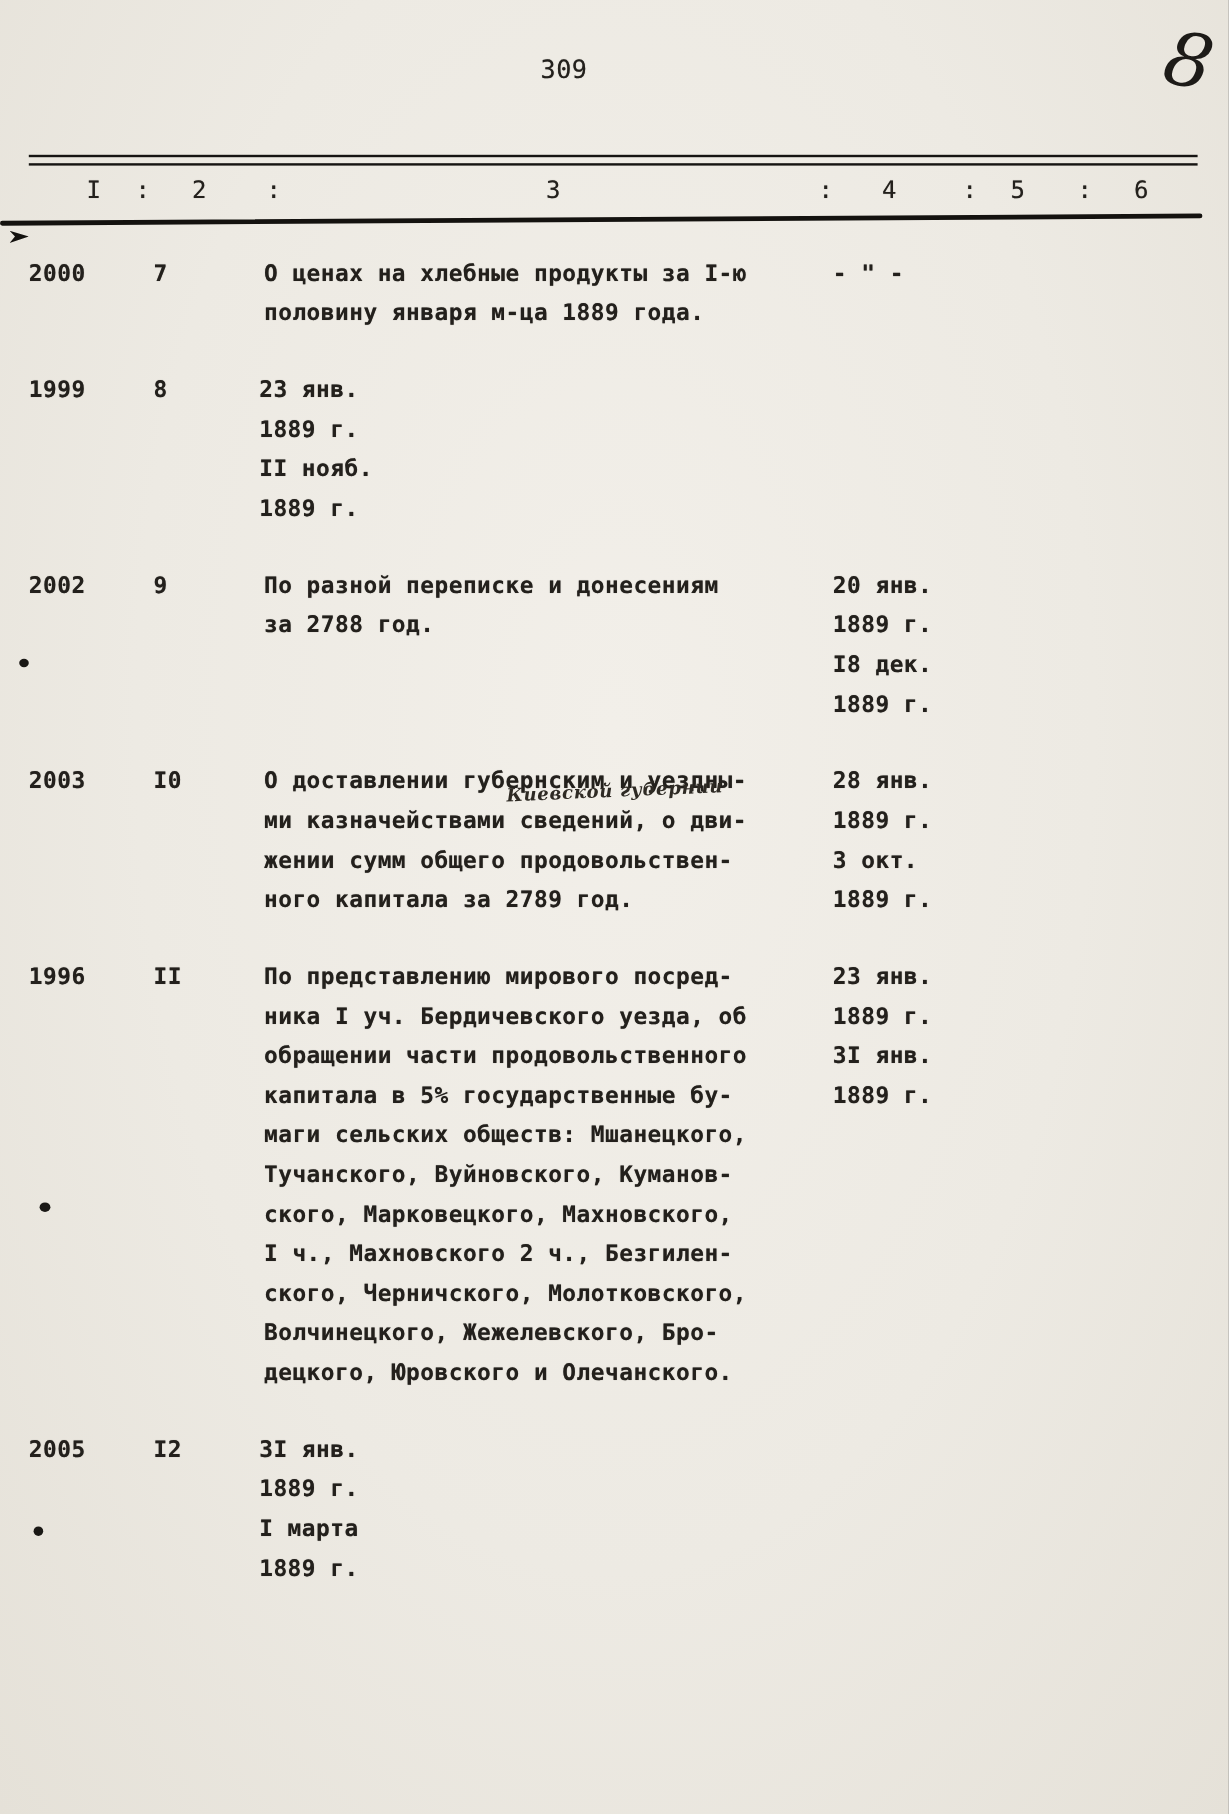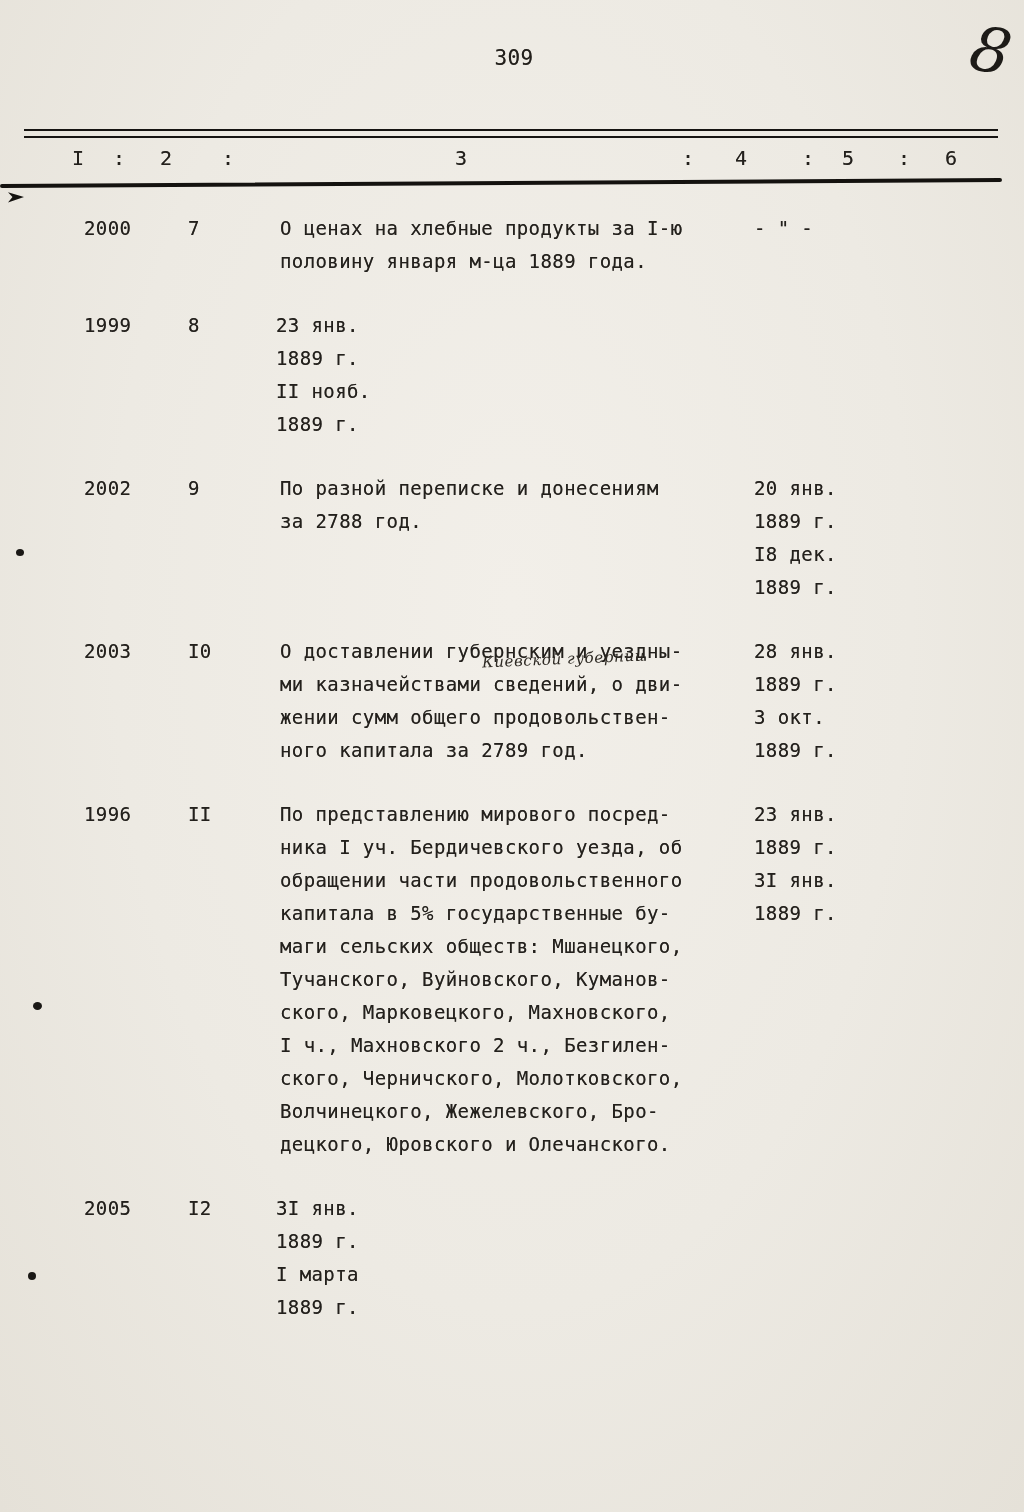--- a/index.html
+++ b/index.html
@@ -5,21 +5,21 @@
   html,body { margin:0; padding:0; background:#8a8a8a; }
   .page {
     position:relative;
     width:1024px; height:1512px;
     margin:0 auto;
     background: radial-gradient(ellipse at 50% 40%, #f2efe9 0%, #edeae3 55%, #e5e1d8 100%);
     font-family:"DejaVu Sans Mono","Liberation Mono",monospace;
     color:#23201c;
     overflow:hidden;
   }
-  .typed { text-shadow: 0 0 0.6px rgba(30,28,24,0.55); letter-spacing:0.4px;padding-left:44px; }
+  .typed { text-shadow: 0 0 0.6px rgba(30,28,24,0.55); letter-spacing:0.4px; }
 
   .page-number {
     position:absolute; top:46px; left:0; width:940px;
     text-align:center; font-size:21px;
   }
   .hand-eight {
     position:absolute; top:14px; right:14px;
     font-family:"DejaVu Serif","Liberation Serif",serif;
     font-style:italic; font-size:62px; color:#1d1b18;
     transform:rotate(12deg);
@@ -42,21 +42,21 @@
 
   .header-row { position:absolute; top:146px; left:0; width:100%; height:32px; font-size:20px; }
   .header-row span { position:absolute; top:0; }
   .hc-1 { left:72px; }  .hs-1 { left:113px; }
   .hc-2 { left:160px; } .hs-2 { left:222px; }
   .hc-3 { left:455px; } .hs-3 { left:682px; }
   .hc-4 { left:735px; } .hs-4 { left:802px; }
   .hc-5 { left:842px; } .hs-5 { left:898px; }
   .hc-6 { left:945px; }
 
-  .entries { position:absolute; top:212px; left:30px; width:994px; font-size:19px; line-height:33px; }
+  .entries { position:absolute; top:212px; left:14px; width:994px; font-size:19px; line-height:33px;font-weight:bold; }
   .entry {
     display:grid;
     grid-template-columns:96px 100px 478px 170px;
     align-items:start;
     margin-bottom:31px;
   }
   .cell-id   { padding-left:10px; }
   .cell-no   { padding-left:18px; }
   .cell-desc { padding-left:10px; white-space:pre-line; position:relative; }
   .cell-dates{ padding-left:6px;  white-space:pre-line; }

